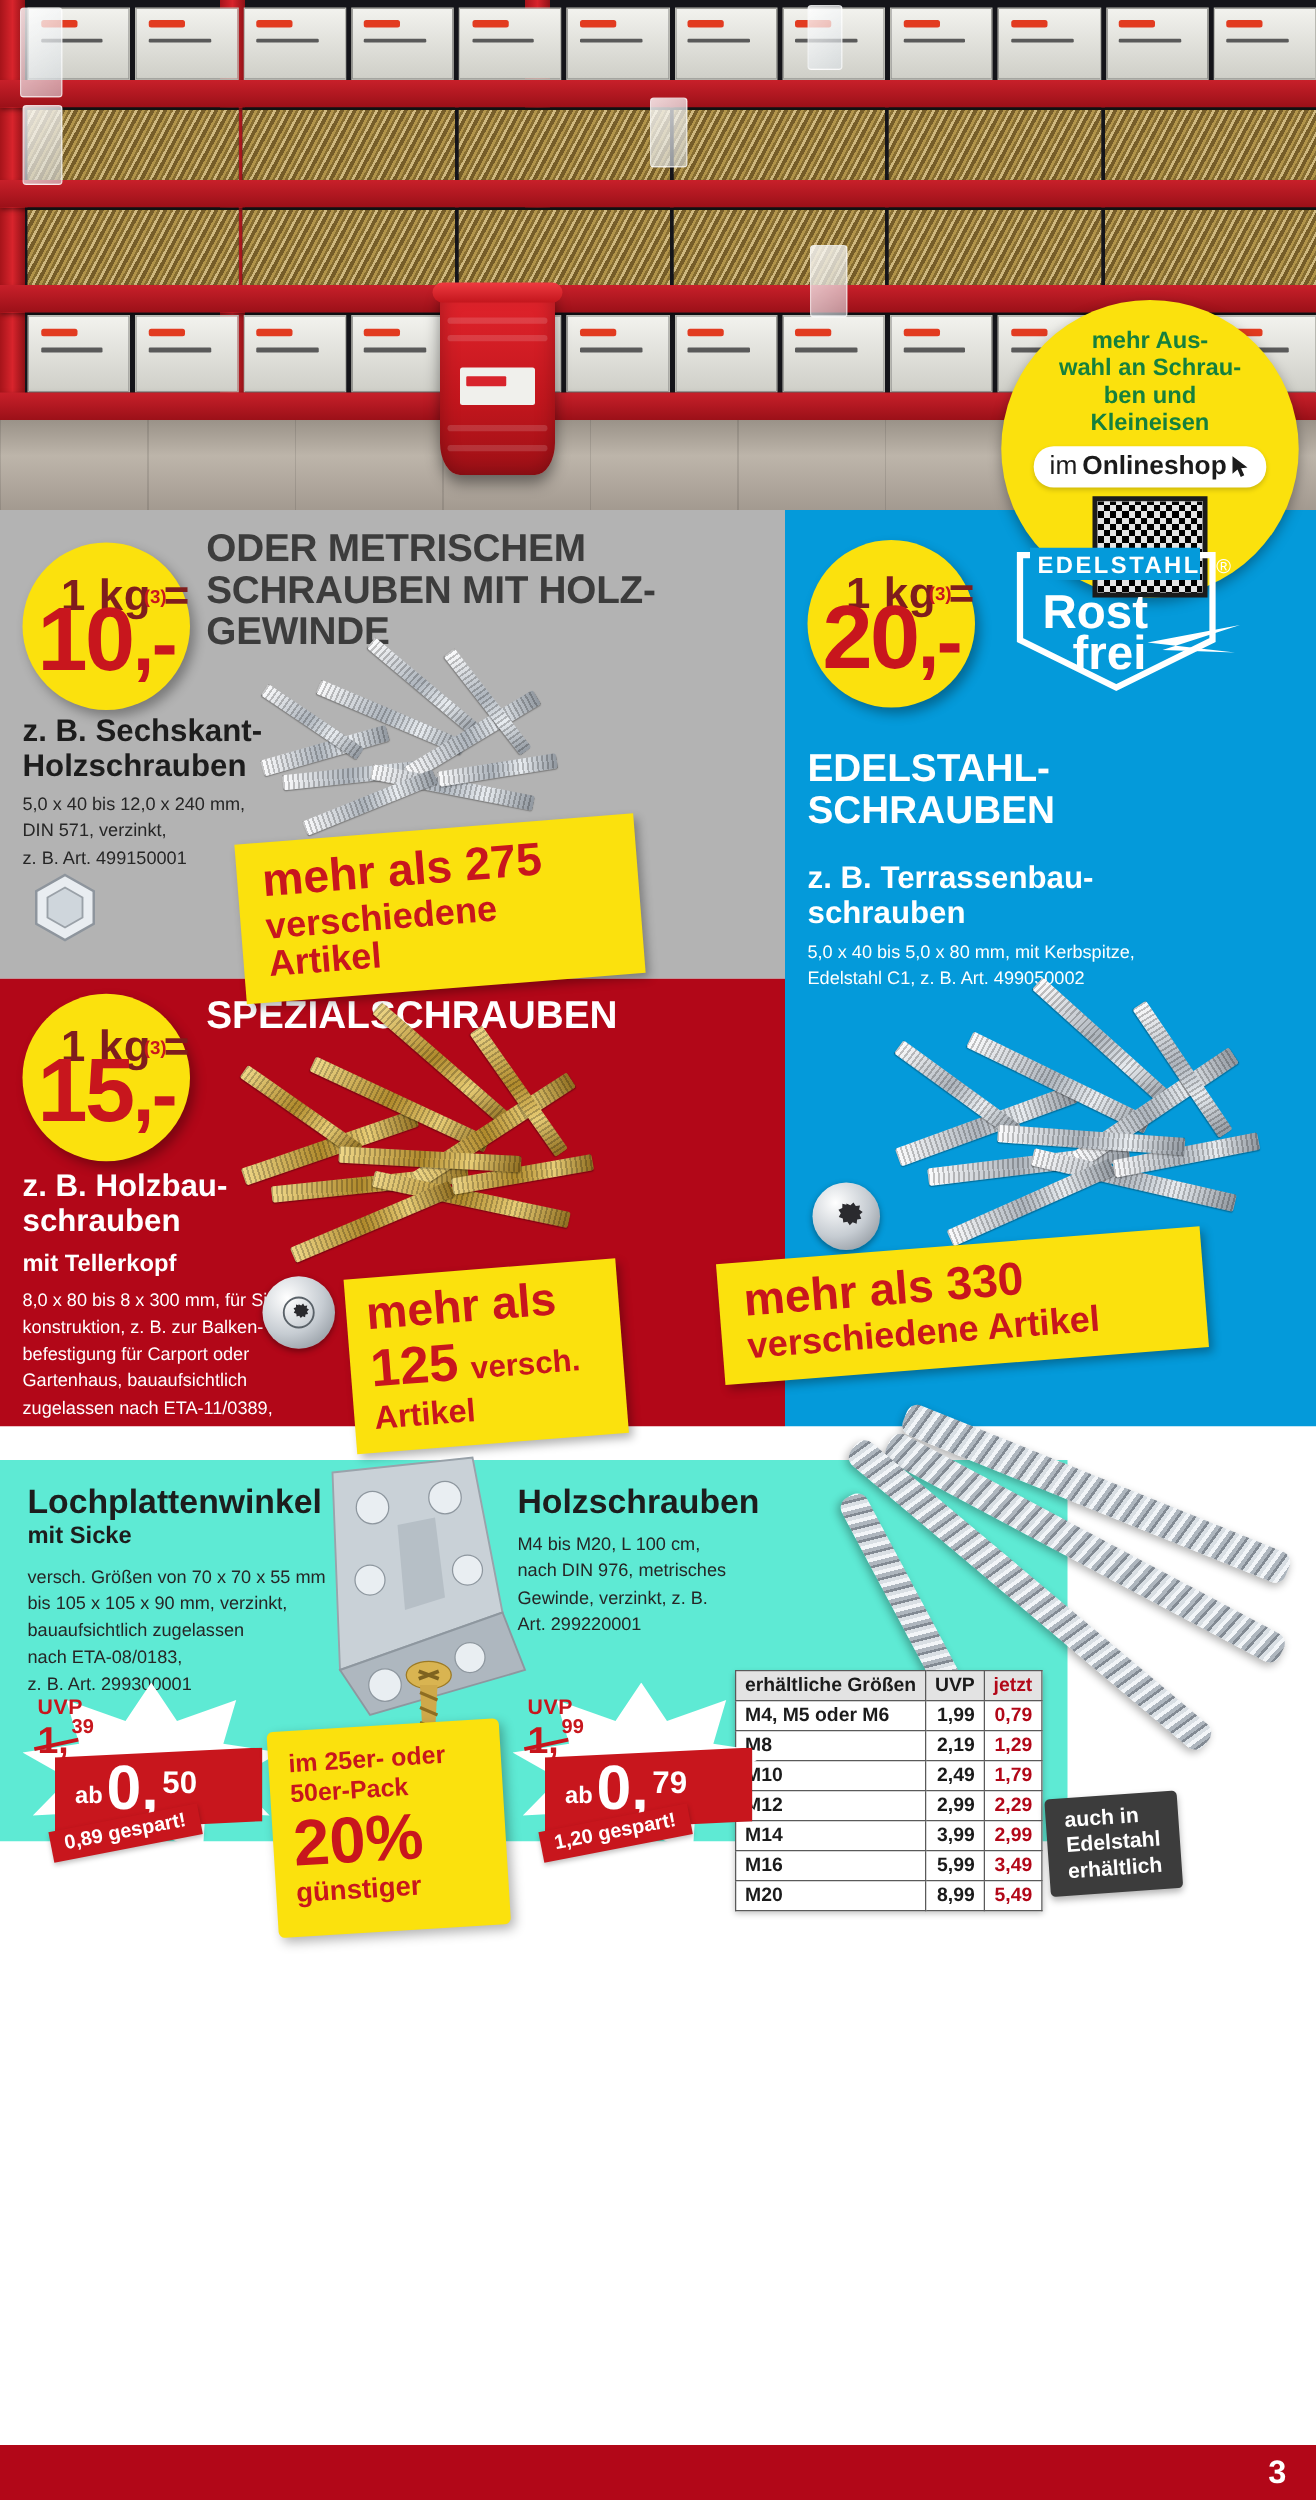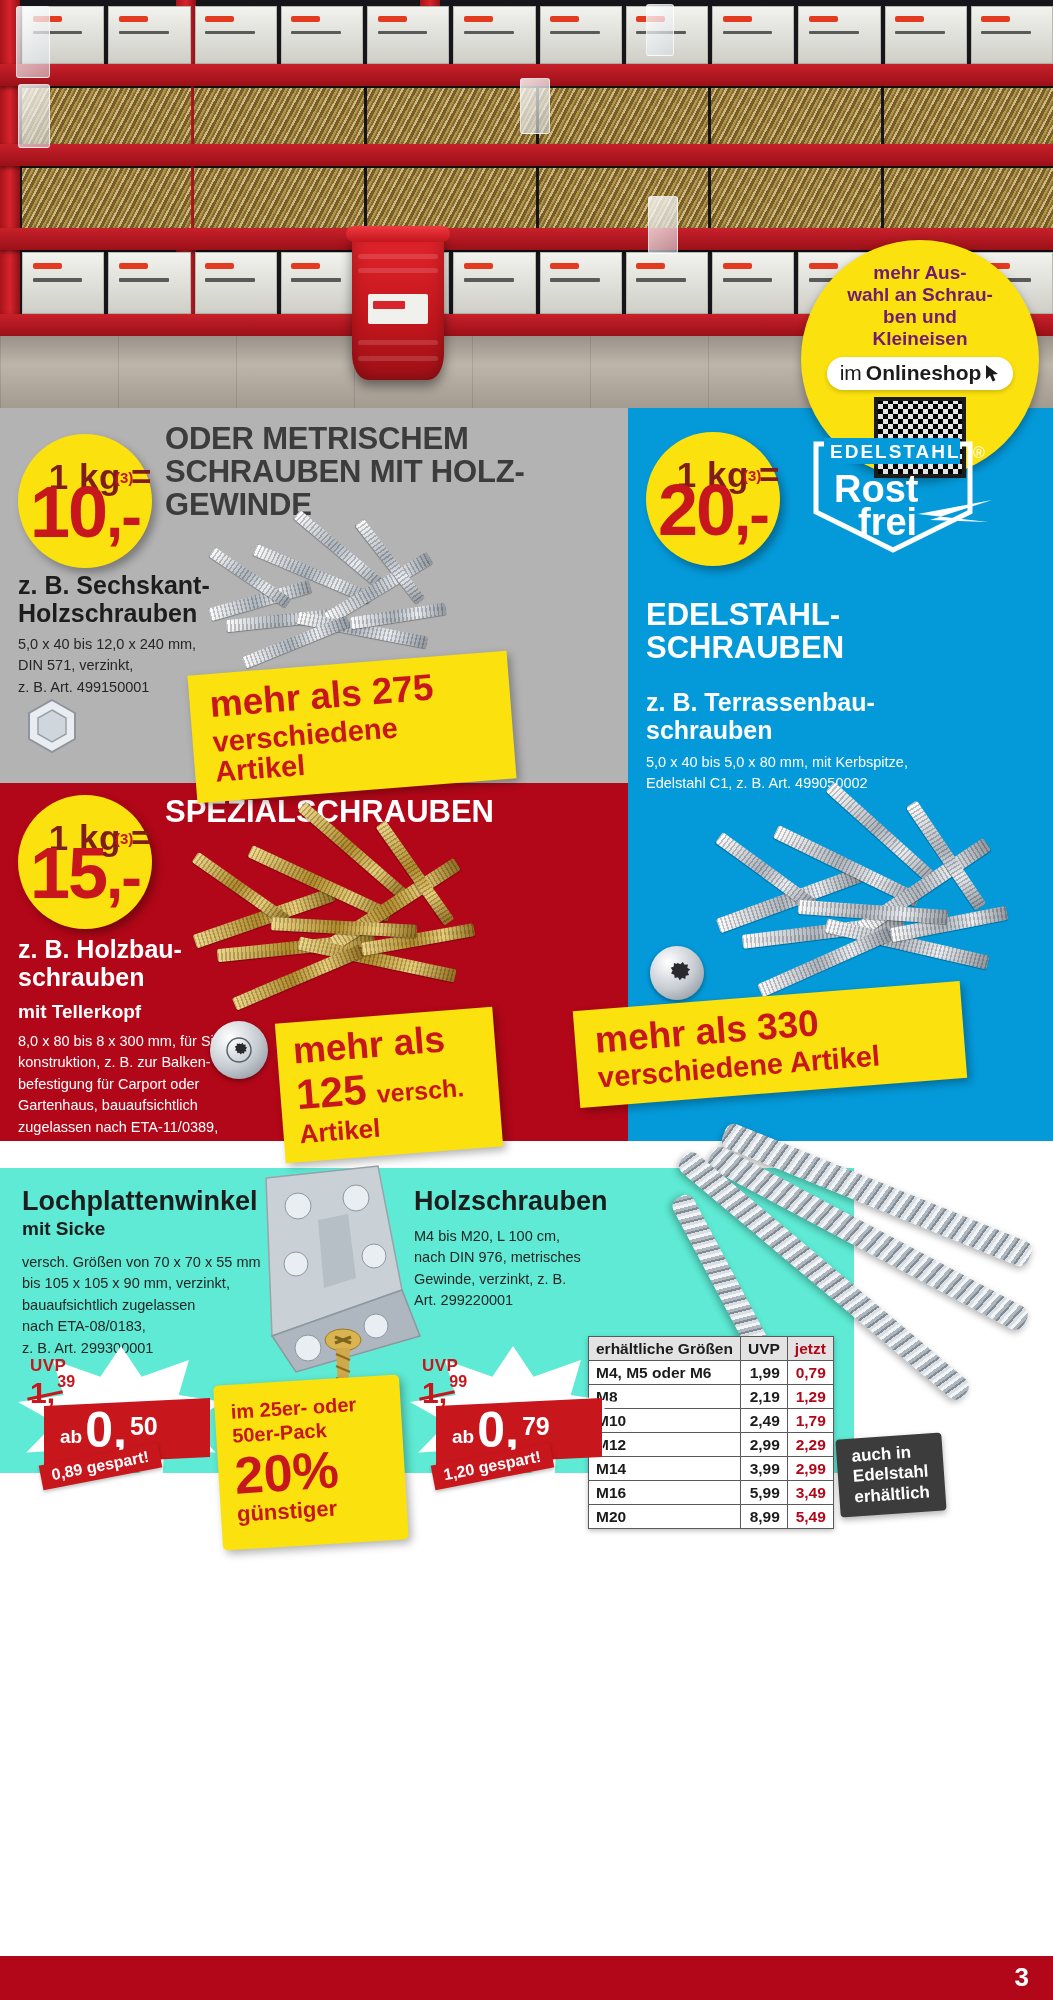--- a/index.html
+++ b/index.html
@@ -41,21 +41,21 @@
   .bucket .lbl { position:absolute; left:16px; right:16px; top:62px; height:30px;
       background:#f0f0ec; border-radius:2px; }
   .bucket .lbl::after{content:"";position:absolute;left:8%;top:24%;width:54%;height:26%;background:#d8242c;border-radius:1px;}
   .pouch { position:absolute; background:linear-gradient(135deg,rgba(255,255,255,.82),rgba(215,222,228,.6));
       border:1px solid rgba(255,255,255,.6); border-radius:3px; }
 
   
   .onlineshop { position:absolute; right:14px; top:240px; width:238px; height:238px; border-radius:50%;
      background:#fbe10d; box-shadow:0 4px 10px rgba(0,0,0,.35); z-index:6;
      display:flex; flex-direction:column; align-items:center; padding-top:22px; }
-  .os-txt { font-size:19px; font-weight:700; color:#701a75; line-height:1.16; text-align:center; width:170px; }
+  .os-txt { font-size:19px; font-weight:700; color:#15803d; line-height:1.16; text-align:center; width:170px; }
   .os-pill { margin-top:7px; background:#fff; border-radius:16px; padding:4px 13px 5px 13px;
      font-size:21px; font-weight:700; color:#1b1b1b; display:flex; align-items:center; gap:4px;
      box-shadow:0 2px 4px rgba(0,0,0,.18); white-space:nowrap; }
   .os-pill .thin{font-weight:400;}
   .cursor-ico { width:15px; height:19px; display:inline-block; }
   .qr { margin-top:7px; width:92px; height:92px; background:#1b1b1b; padding:4px; }
   .qr-in { width:100%; height:100%;
      background-image:
        repeating-linear-gradient(90deg,#fff 0 5px, #1b1b1b 5px 10px),
        repeating-linear-gradient(0deg,#fff 0 5px, #1b1b1b 5px 10px);

